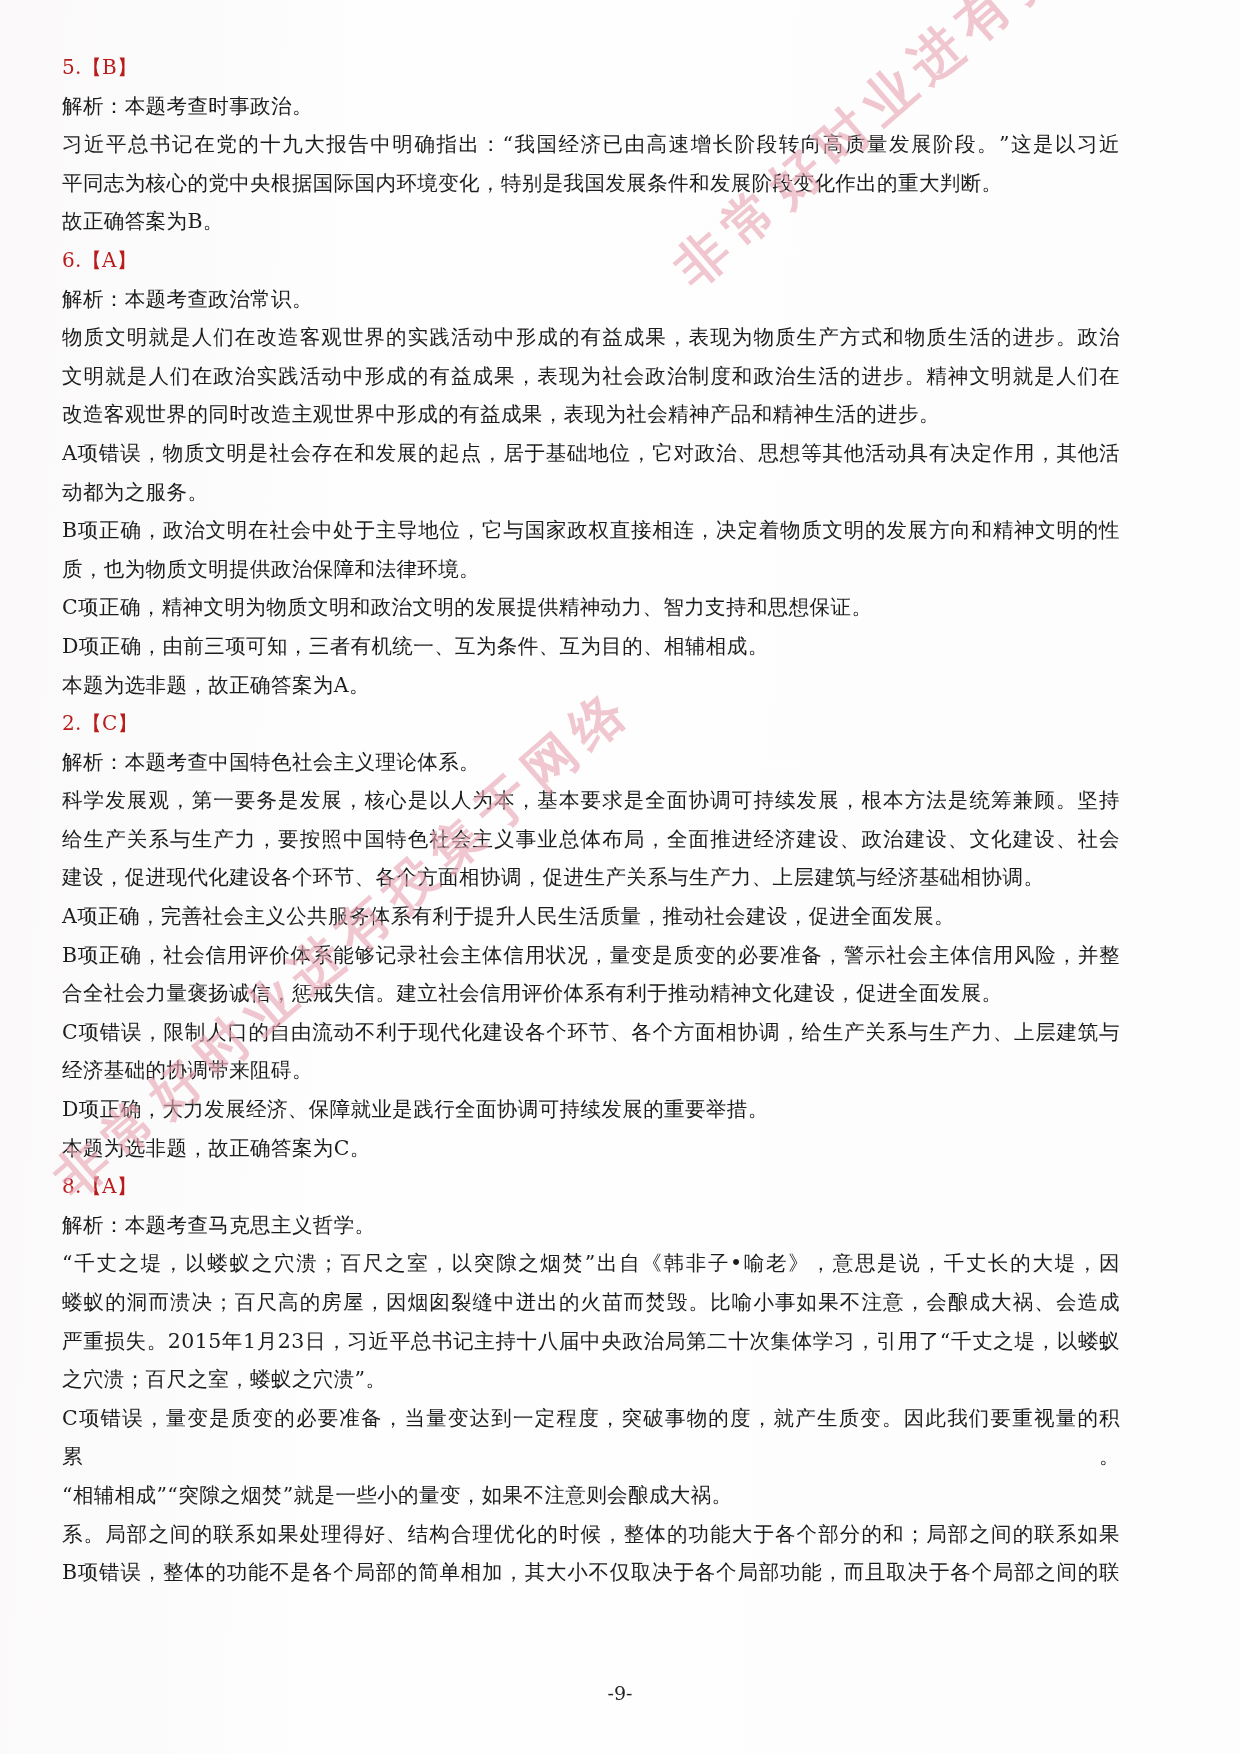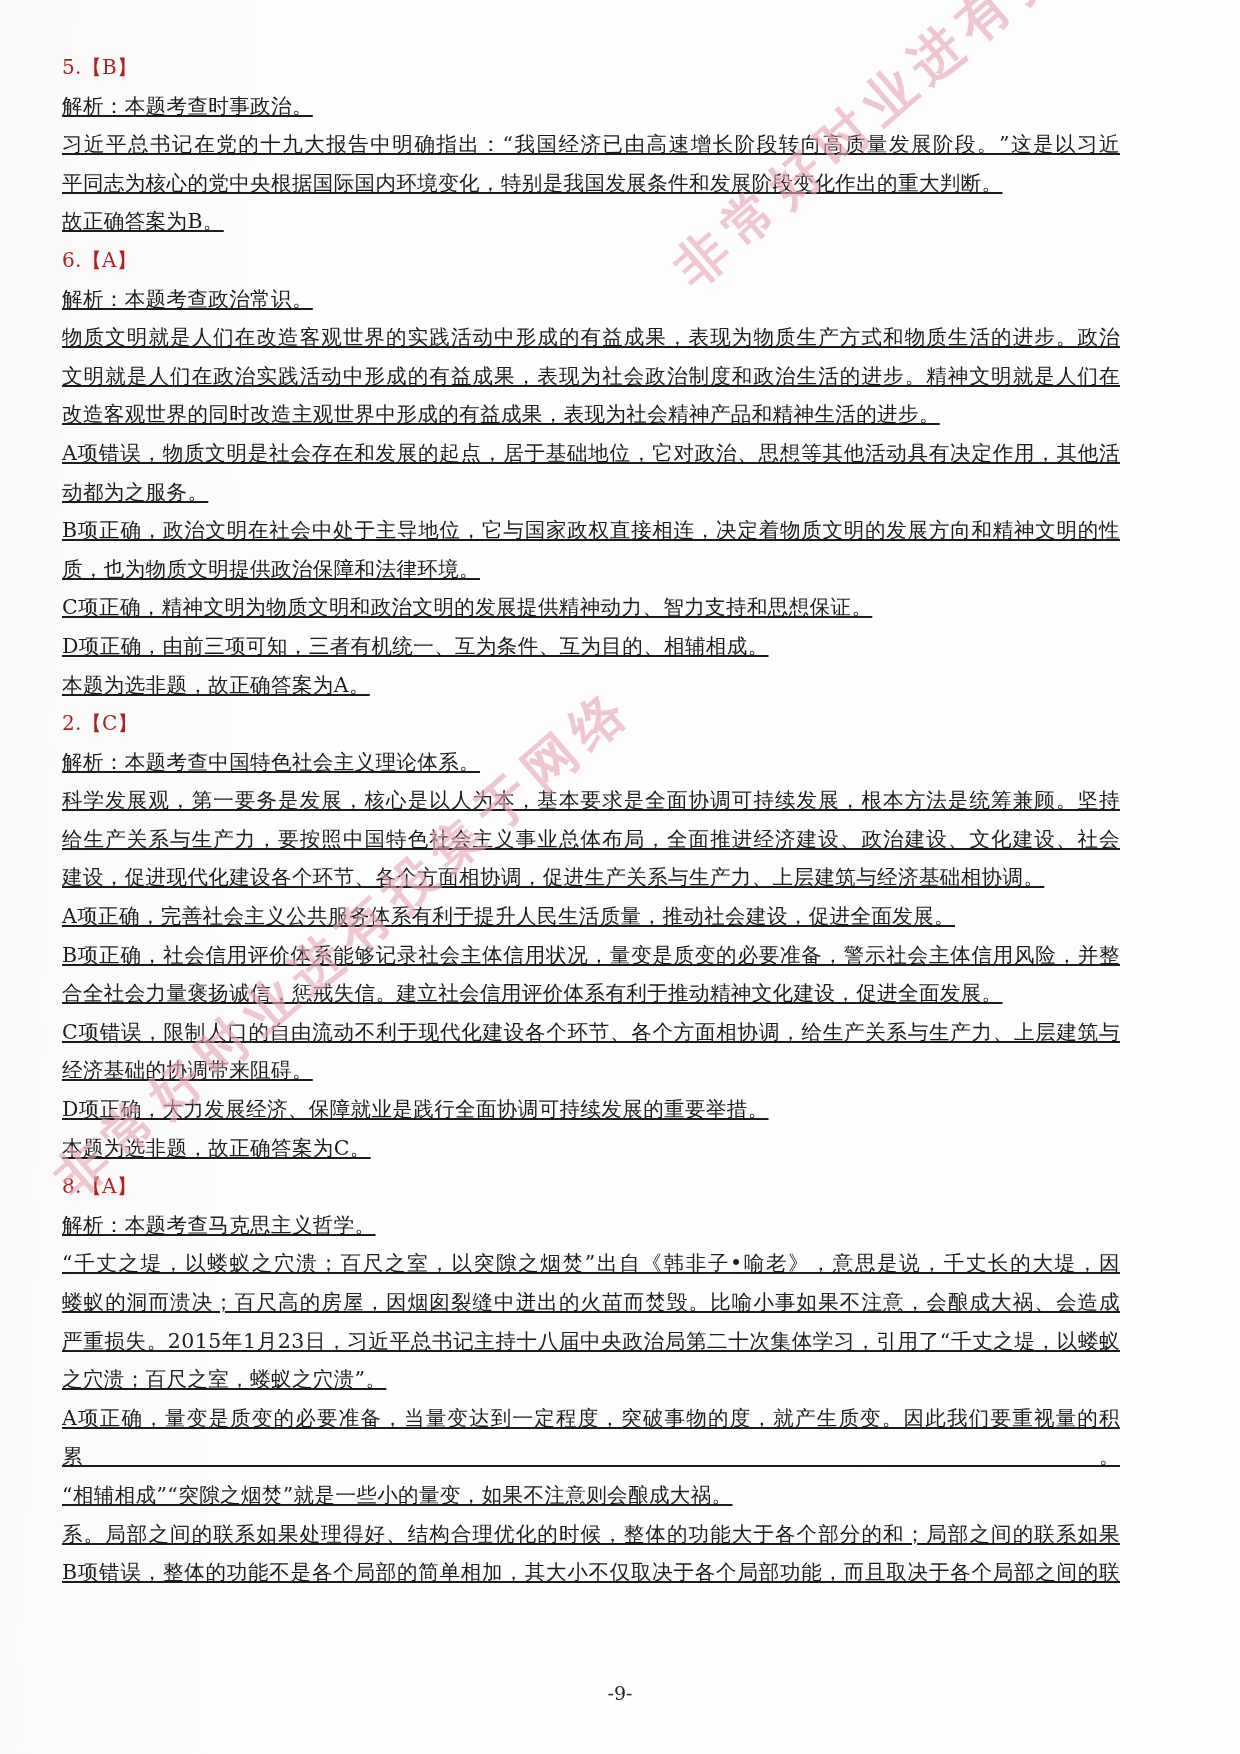--- a/index.html
+++ b/index.html
@@ -30,21 +30,20 @@
     width: 1058px;
   }
   .line {
     font-size: 20.5px;
     line-height: 38.6px;
     color: #1d1c1c;
     letter-spacing: 0.4px;
     white-space: pre;
     text-align: justify;
     font-family: "DejaVu Serif", "Liberation Serif", serif;
-    text-decoration: underline;
   }
   .qnum {
     font-size: 20px;
     line-height: 38.6px;
     color: #b91c1c;
     letter-spacing: 0.3px;
     white-space: pre;
   }
   .para {
     margin: 0;
@@ -143,21 +142,21 @@
     <div class="line justified lastline">经济基础的协调带来阻碍。</div>
     <div class="line justified lastline">D项正确，大力发展经济、保障就业是践行全面协调可持续发展的重要举措。</div>
     <div class="line lastline">本题为选非题，故正确答案为C。</div>
 
     <div class="qnum">8.【A】</div>
     <div class="line lastline">解析：本题考查马克思主义哲学。</div>
     <div class="line justified">“千丈之堤，以蝼蚁之穴溃；百尺之室，以突隙之烟焚”出自《韩非子•喻老》，意思是说，千丈长的大堤，因</div>
     <div class="line justified">蝼蚁的洞而溃决；百尺高的房屋，因烟囱裂缝中迸出的火苗而焚毁。比喻小事如果不注意，会酿成大祸、会造成</div>
     <div class="line justified">严重损失。2015年1月23日，习近平总书记主持十八届中央政治局第二十次集体学习，引用了“千丈之堤，以蝼蚁</div>
     <div class="line justified lastline">之穴溃；百尺之室，蝼蚁之穴溃”。</div>
-    <div class="line justified">A项正确，量变是质变的必要准备，当量变达到一定程度，突破事物的度，就产生质变。因此我们要重视量的积累。</div>
+    <div class="line justified">C项错误，量变是质变的必要准备，当量变达到一定程度，突破事物的度，就产生质变。因此我们要重视量的积累。</div>
     <div class="line justified lastline">“相辅相成”“突隙之烟焚”就是一些小的量变，如果不注意则会酿成大祸。</div>
     <div class="line justified">系。局部之间的联系如果处理得好、结构合理优化的时候，整体的功能大于各个部分的和；局部之间的联系如果</div>
     <div class="line justified">B项错误，整体的功能不是各个局部的简单相加，其大小不仅取决于各个局部功能，而且取决于各个局部之间的联</div>
   </div>
 
   <div class="watermark">
     <div class="wm-text wm-1">非常好时业进有投集于网络</div>
     <div class="wm-text wm-2">非常好时业进有投集于网络</div>
   </div>
 

